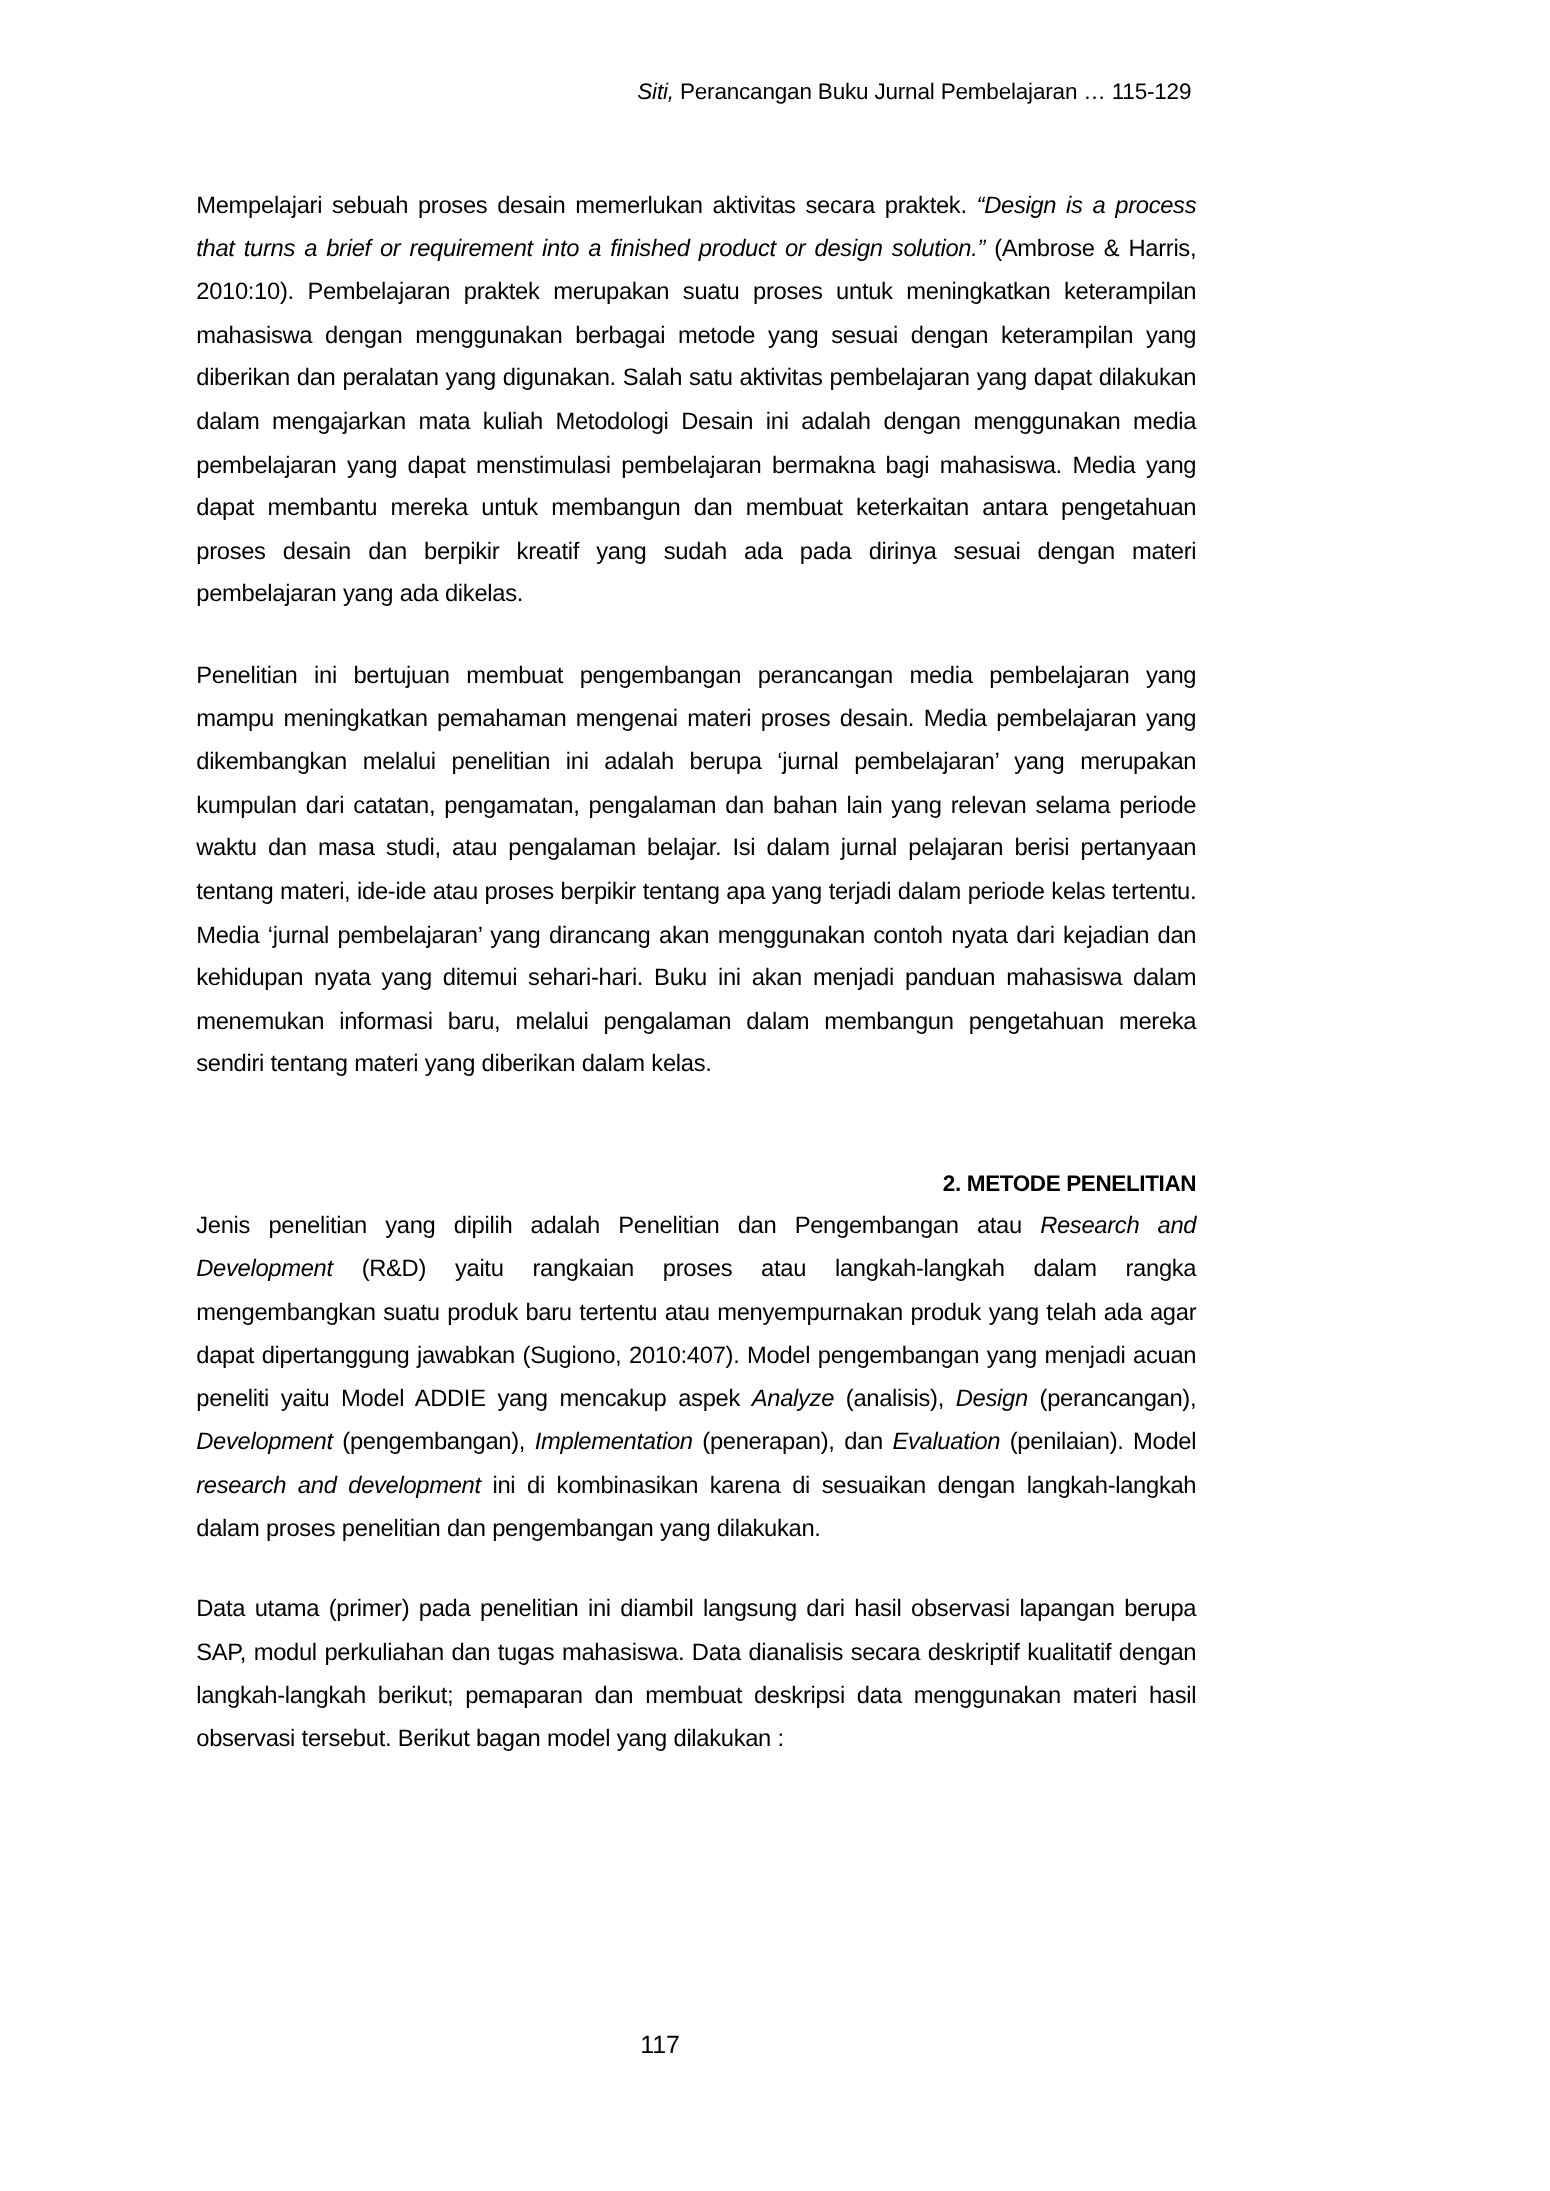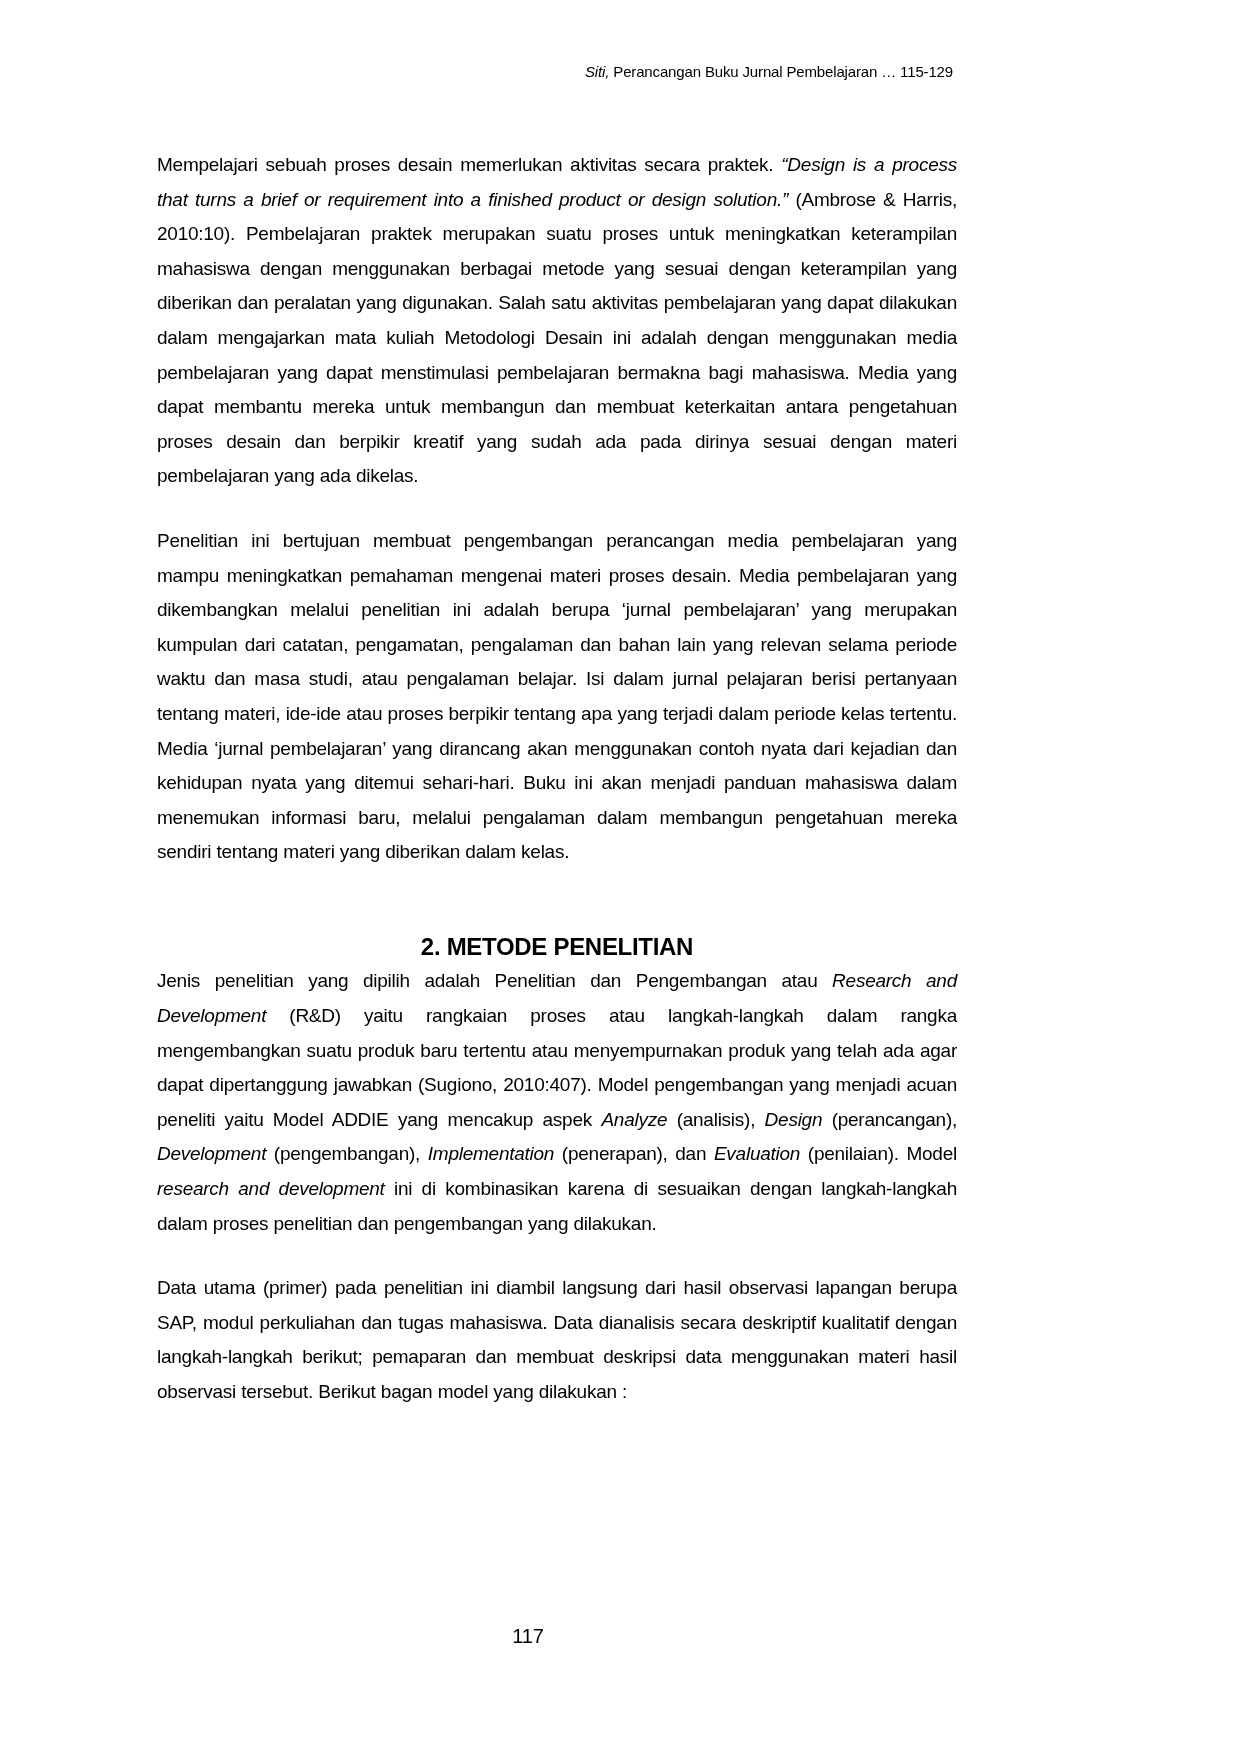--- a/index.html
+++ b/index.html
@@ -20,21 +20,21 @@
     overflow: hidden;
   }
 
   
   .running-header {
     position: absolute;
     top: 62px;
     left: 157px;
     width: 796px;
     text-align: right;
-    font-size: 15px;
+    font-size: 18px;
     line-height: 1.3;
     letter-spacing: -0.15px;
     white-space: nowrap;
   }
   .running-header .hdr-author {
     font-style: italic;
   }
 
   
   .content {
@@ -59,25 +59,25 @@
     margin-bottom: 0;
   }
   p.tight-follow {
     margin-top: 0;
   }
 
   .i { font-style: italic; }
 
   h2.section-heading {
     margin: 0 0 0 0;
-    font-size: 24px;
+    font-size: 18px;
     line-height: 34.6px;
     font-weight: bold;
     letter-spacing: -0.3px;
-    text-align: center;
+    text-align: right;
   }
 
   .spacer-before-heading {
     height: 30px;
   }
 
   
   .page-number {
     position: absolute;
     top: 1625px;

